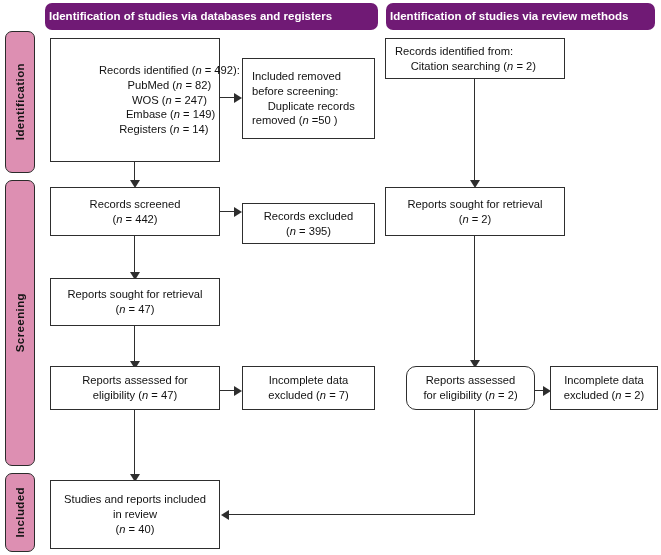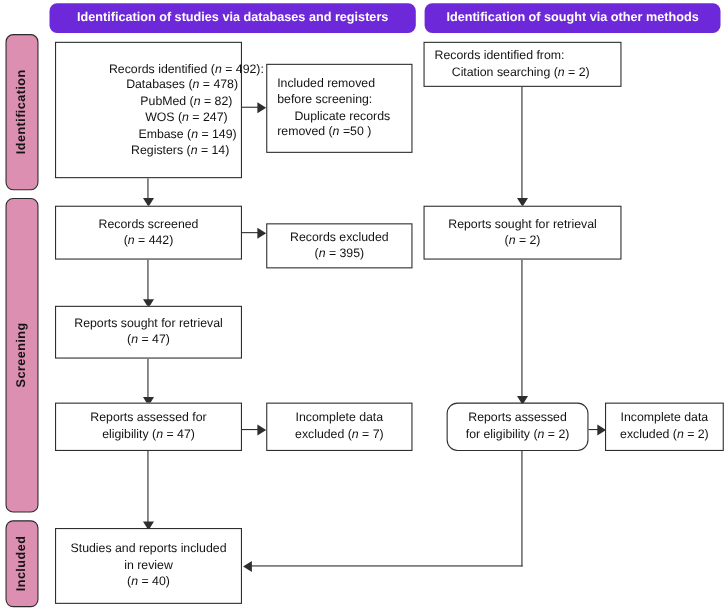--- a/index.html
+++ b/index.html
@@ -32,25 +32,25 @@
     font-size: 11.5px;
     font-weight: bold;
     color: #141414;
     letter-spacing: 0.4px;
     white-space: nowrap;
   }
 
   
   .col-header {
     position: absolute;
-    background: #6d28d9;
+    background: #701a75;
     border-radius: 7px;
     display: flex;
     align-items: center;
-    justify-content: center;
+    justify-content: flex-start;
     color: #ffffff;
     font-size: 11.5px;
     font-weight: bold;
     text-align: center;
     line-height: 1.15;
     padding: 0 4px;
     box-sizing: border-box;
   }
 
   
@@ -109,21 +109,21 @@
 </head>
 <body>
 
 <div id="stage">
 
   <div class="col-header" style="left:45px; top:3px; width:333px; height:27px;">
     <span>Identification of studies via databases and registers</span>
   </div>
 
   <div class="col-header" style="left:386px; top:3px; width:269px; height:27px;">
-    <span>Identification of sought via other methods</span>
+    <span>Identification of studies via review methods</span>
   </div>
 
   <div class="stage-bar" style="left:5px; top:31px; width:28px; height:140px;">
     <span class="stage-label">Identification</span>
   </div>
 
   <div class="stage-bar" style="left:5px; top:180px; width:28px; height:284px;">
     <span class="stage-label">Screening</span>
   </div>
 
@@ -161,21 +161,20 @@
   <div class="hline" style="left:535px; top:390px; width:13px;"></div>
   <div class="arrow right" style="left:543px; top:386px;"></div>
 
   <div class="vline" style="left:474px; top:410px; height:105px;"></div>
   <div class="hline" style="left:228px; top:514px; width:247px;"></div>
   <div class="arrow left" style="left:221px; top:510px;"></div>
 
   <div class="node" style="left:50px; top:38px; width:170px; height:124px;padding-left:42px;">
     <div class="body">
       <div class="line">Records identified (<span class="ital">n</span> = 492):</div>
-      <div class="line ind1">Databases (<span class="ital">n</span> = 478)</div>
       <div class="line ind2">PubMed (<span class="ital">n</span> = 82)</div>
       <div class="line ind2">WOS (<span class="ital">n</span> = 247)</div>
       <div class="line ind2">Embase (<span class="ital">n</span> = 149)</div>
       <div class="line ind1">Registers (<span class="ital">n</span> = 14)</div>
     </div>
   </div>
 
   <div class="node left-text" style="left:242px; top:58px; width:133px; height:81px;">
     <div class="body">
       <div class="line">Included removed</div>

